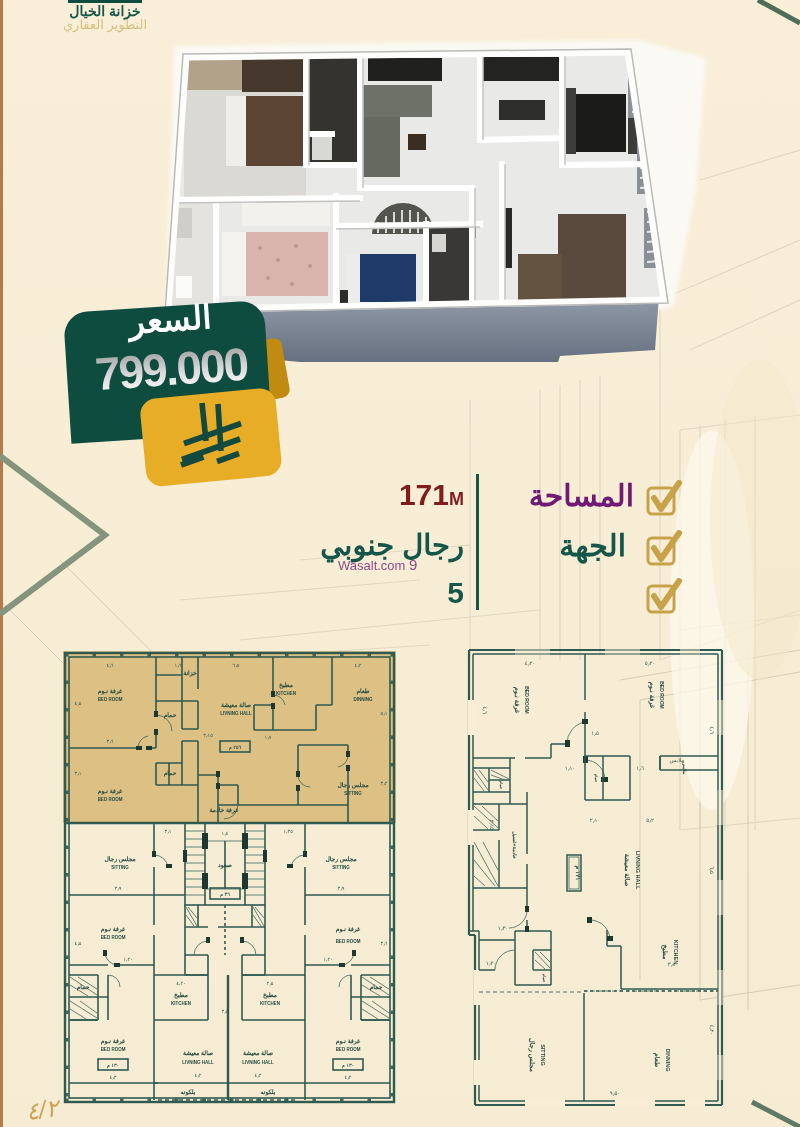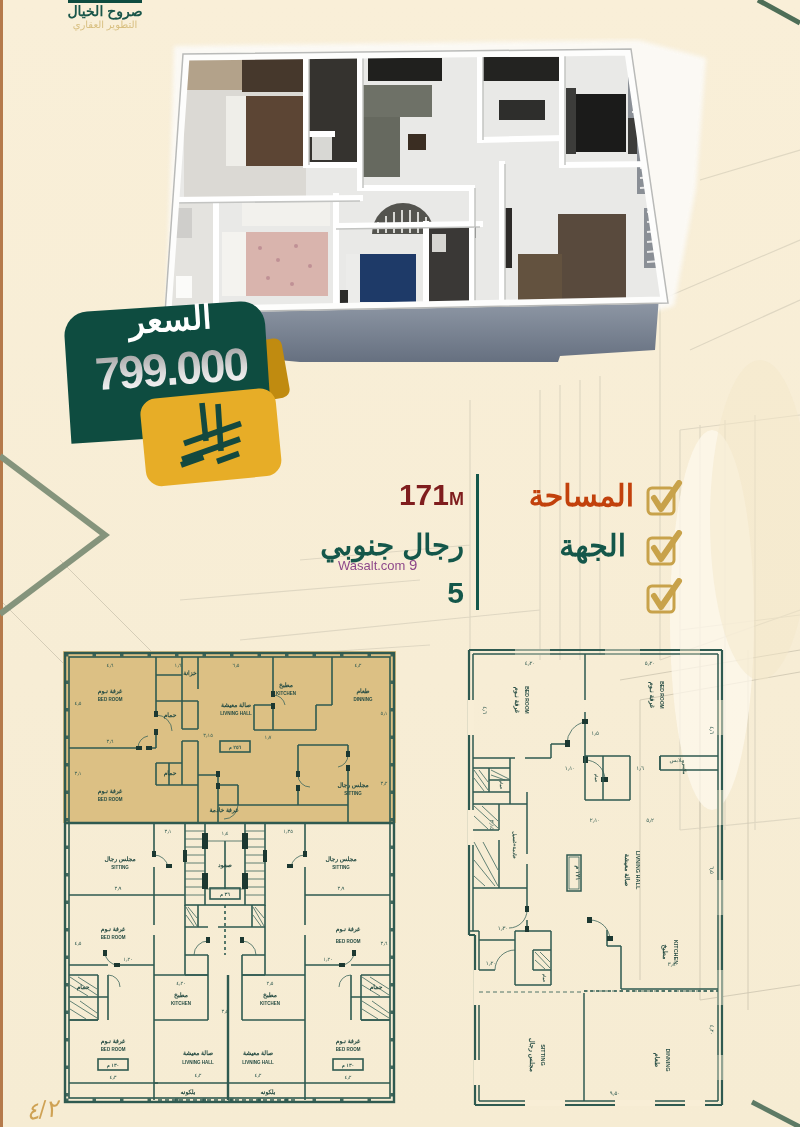--- a/index.html
+++ b/index.html
@@ -31,23 +31,23 @@
 <div class="abs" style="left:0;top:0;width:3px;height:1127px;background:#b57a4b;"></div>
 
 <svg class="abs" style="left:740px;top:0;" width="60" height="40">
     <path d="M18 0 L60 23" stroke="#4e6e57" stroke-width="5" fill="none"></path>
   </svg>
 
 <div class="abs" style="left:35px;top:0;width:140px;text-align:center;">
 
   <div style="height:3px;background:#0e4c40;width:74px;margin:0 auto;"></div>
 
-  <div style="direction:rtl;color:#19564a;font-weight:bold;font-size:14px;line-height:17px;">صروح الخيال</div>
-
-  <div style="direction:rtl;color:#d8bf80;font-size:10px;line-height:9px;">التطوير العقاري</div>
+  <div style="direction:rtl;color:#19564a;font-weight:bold;font-size:14px;line-height:17px;">خزانة الخيال</div>
+
+  <div style="direction:rtl;color:#d8bf80;font-size:13px;line-height:9px;">التطوير العقاري</div>
 </div>
 
 <svg class="abs" style="left:150px;top:38px;filter:blur(0.35px);" width="580" height="330" viewBox="0 0 580 330">
   <defs>
     <linearGradient id="slabg" x1="0" y1="0" x2="0" y2="1">
       <stop offset="0" stop-color="#9aa3b0"></stop>
         <stop offset="1" stop-color="#667080"></stop>
     </linearGradient>
     <clipPath id="planclip">
         <polygon points="36,19 478,14 514,262 18,272"></polygon>
@@ -190,21 +190,21 @@
 
 <div class="abs" style="left:280px;top:460px;width:420px;height:170px;">
 
   <div class="abs" style="left:196px;top:14px;width:2.5px;height:136px;background:#14574a;"></div>
 
   <svg class="abs" style="left:366px;top:20px;" width="42" height="36" viewBox="0 0 42 36">
     <rect x="2" y="8" width="26" height="26" rx="4" fill="none" stroke="#c8a24a" stroke-width="3"></rect>
     <path d="M8 18 L15 29 L33 3" stroke="#c8a24a" stroke-width="6" fill="none" stroke-linecap="round" stroke-linejoin="round"></path>
   </svg>
 
-  <div class="abs" style="right:66px;top:18px;direction:rtl;color:#c2410c;font-size:30px;font-weight:bold;">المساحة</div>
+  <div class="abs" style="right:66px;top:18px;direction:rtl;color:#701a75;font-size:30px;font-weight:bold;">المساحة</div>
 
   <div class="abs" style="left:100px;top:18px;width:84px;text-align:right;color:#7f1d1d;font-size:30px;font-weight:bold;">171<span style="font-size:18px;">M</span></div>
 
   <svg class="abs" style="left:366px;top:70px;" width="42" height="36" viewBox="0 0 42 36">
     <rect x="2" y="8" width="26" height="26" rx="4" fill="none" stroke="#c8a24a" stroke-width="3"></rect>
     <path d="M8 18 L15 29 L33 3" stroke="#c8a24a" stroke-width="6" fill="none" stroke-linecap="round" stroke-linejoin="round"></path>
   </svg>
 
   <div class="abs" style="right:74px;top:68px;direction:rtl;color:#14574a;font-size:30px;font-weight:bold;">الجهة</div>
 

